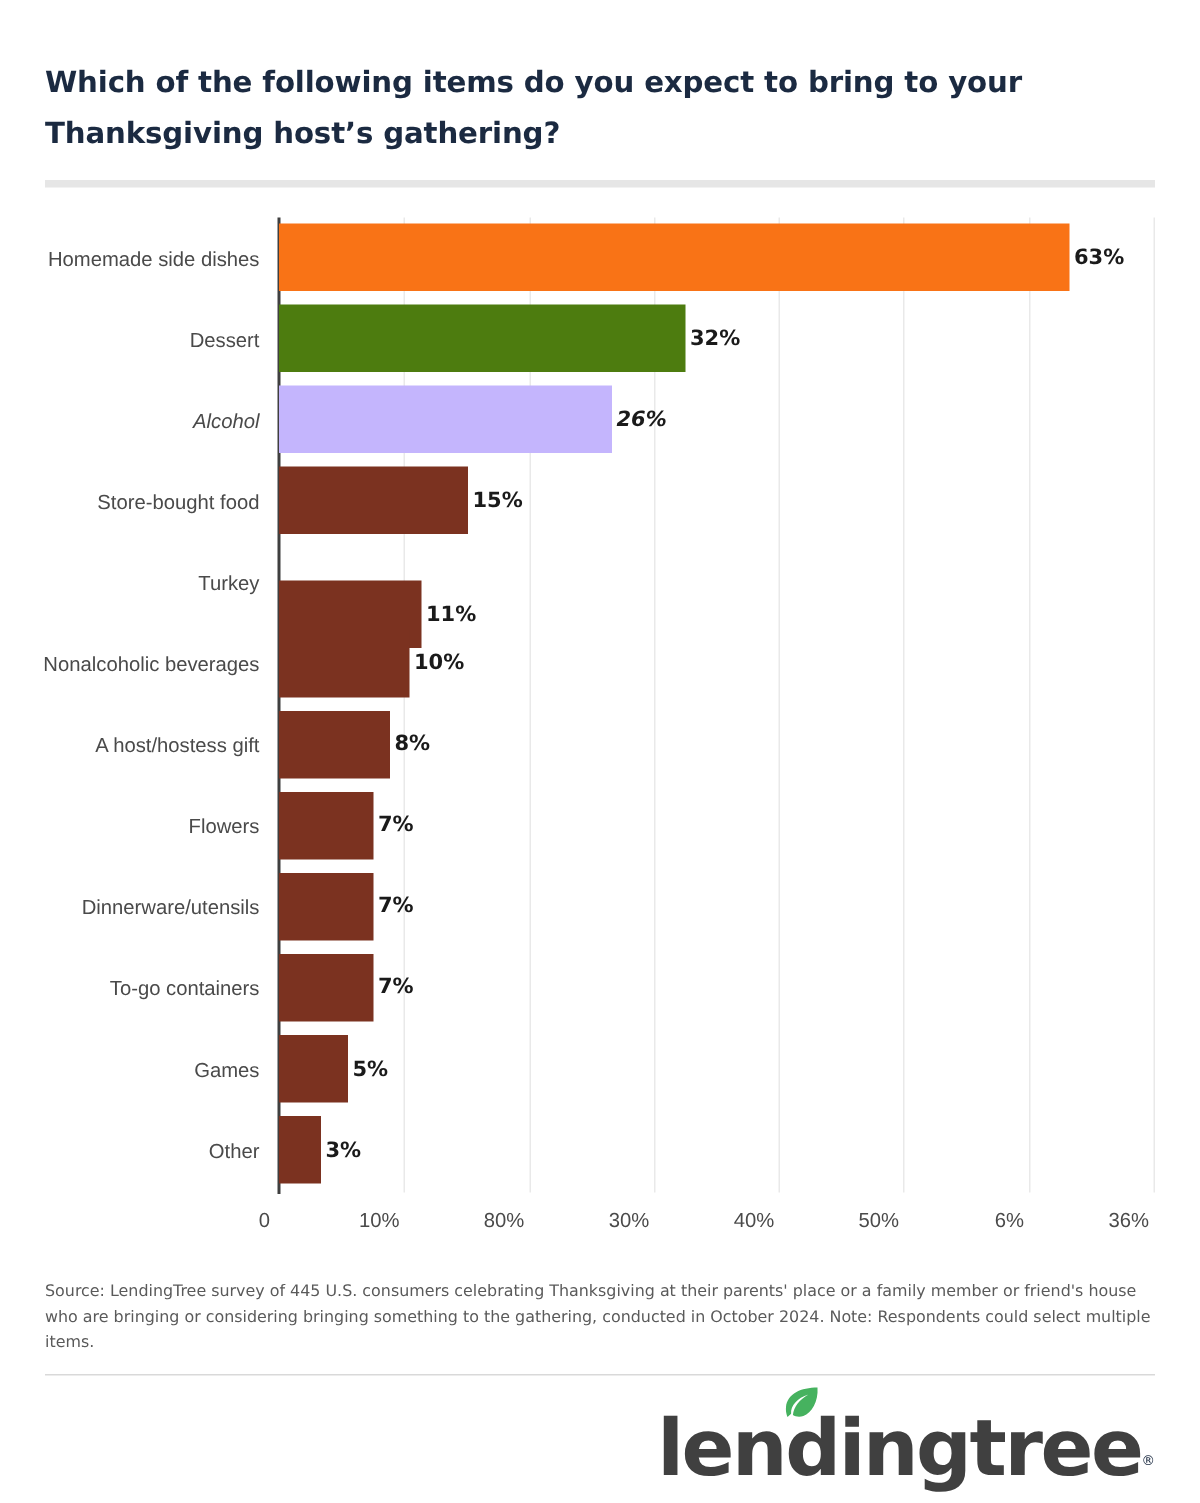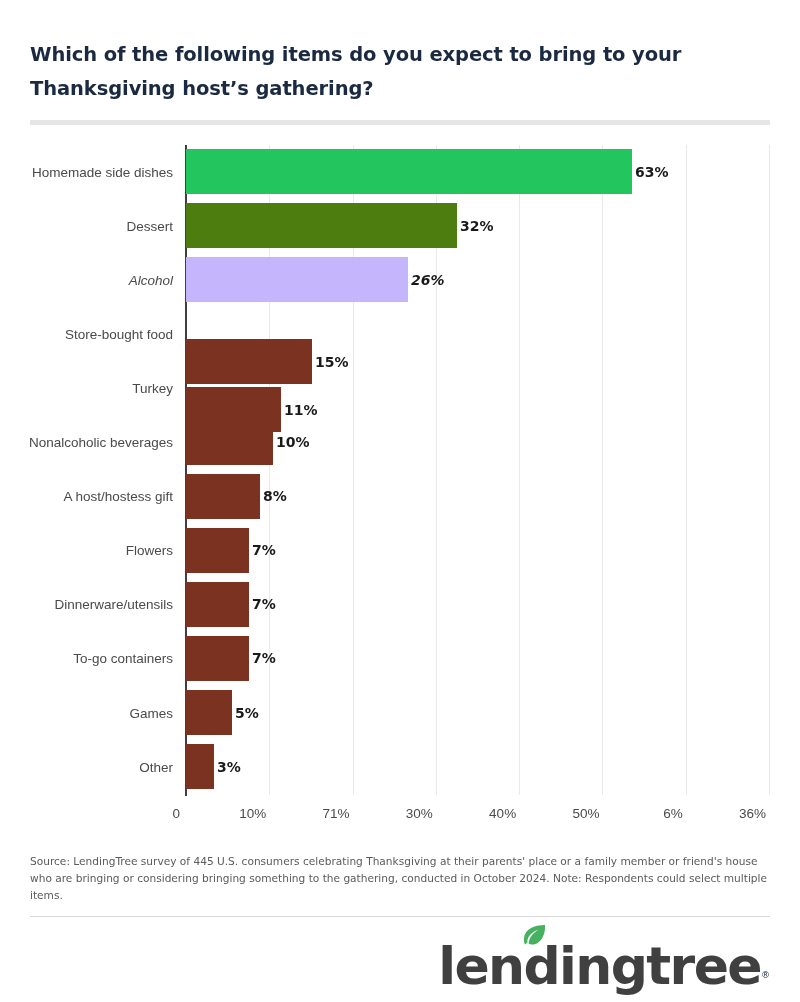--- a/index.html
+++ b/index.html
@@ -214,39 +214,39 @@
   <div class="plot" id="plot">
       <div class="gridline" style="left: 83.2857px;"></div>
       <div class="gridline" style="left: 166.571px;"></div>
       <div class="gridline" style="left: 249.857px;"></div>
       <div class="gridline" style="left: 333.143px;"></div>
       <div class="gridline" style="left: 416.429px;"></div>
       <div class="gridline" style="left: 499.714px;"></div>
       <div class="gridline" style="left: 583px;"></div>
       <div class="row" style="top: 0px;">
         <div class="cat-label">Homemade side dishes</div>
-        <div class="bar" style="width: 446px; background: #22c55e;">
+        <div class="bar" style="width: 527px; background: #f97316;">
           <span class="bar-value">63%</span>
         </div>
       </div>
       <div class="row" style="top: 54.1px;">
         <div class="cat-label">Dessert</div>
         <div class="bar" style="width: 271px; background: #4d7c0f;">
           <span class="bar-value">32%</span>
         </div>
       </div>
       <div class="row" style="top: 108.2px; font-style: italic;">
         <div class="cat-label">Alcohol</div>
         <div class="bar" style="width: 222px; background: #c4b5fd;">
           <span class="bar-value">26%</span>
         </div>
       </div>
       <div class="row" style="top: 162.3px;">
         <div class="cat-label">Store-bought food</div>
-        <div class="bar" style="width: 126px; background: rgb(123, 50, 32); margin-top: 28px;">
+        <div class="bar" style="width: 126px; background: rgb(123, 50, 32);">
           <span class="bar-value">15%</span>
         </div>
       </div>
       <div class="row" style="top: 216.4px;">
         <div class="cat-label">Turkey</div>
         <div class="bar" style="width: 95px; background: rgb(123, 50, 32); margin-top: 22px;">
           <span class="bar-value">11%</span>
         </div>
       </div>
       <div class="row" style="top: 270.5px;">
@@ -290,21 +290,21 @@
         <div class="bar" style="width: 28px; background: rgb(123, 50, 32);">
           <span class="bar-value">3%</span>
         </div>
       </div>
     </div>
 </div>
 
 <div class="xaxis" id="xaxis">
     <span class="xtick zero" style="left: 0px;">0</span>
     <span class="xtick" style="left: 83.2857px;">10%</span>
-    <span class="xtick" style="left: 166.571px;">71%</span>
+    <span class="xtick" style="left: 166.571px;">80%</span>
     <span class="xtick" style="left: 249.857px;">30%</span>
     <span class="xtick" style="left: 333.143px;">40%</span>
     <span class="xtick" style="left: 416.429px;">50%</span>
     <span class="xtick" style="left: 499.714px;">6%</span>
     <span class="xtick" style="left: 583px;">36%</span>
   </div>
 
 <div class="source-note">Source: LendingTree survey of 445 U.S. consumers celebrating Thanksgiving at their parents' place or a family member or friend's house who are bringing or considering bringing something to the gathering, conducted in October 2024. Note: Respondents could select multiple items.</div>
 
 <div class="bottom-divider"></div>

